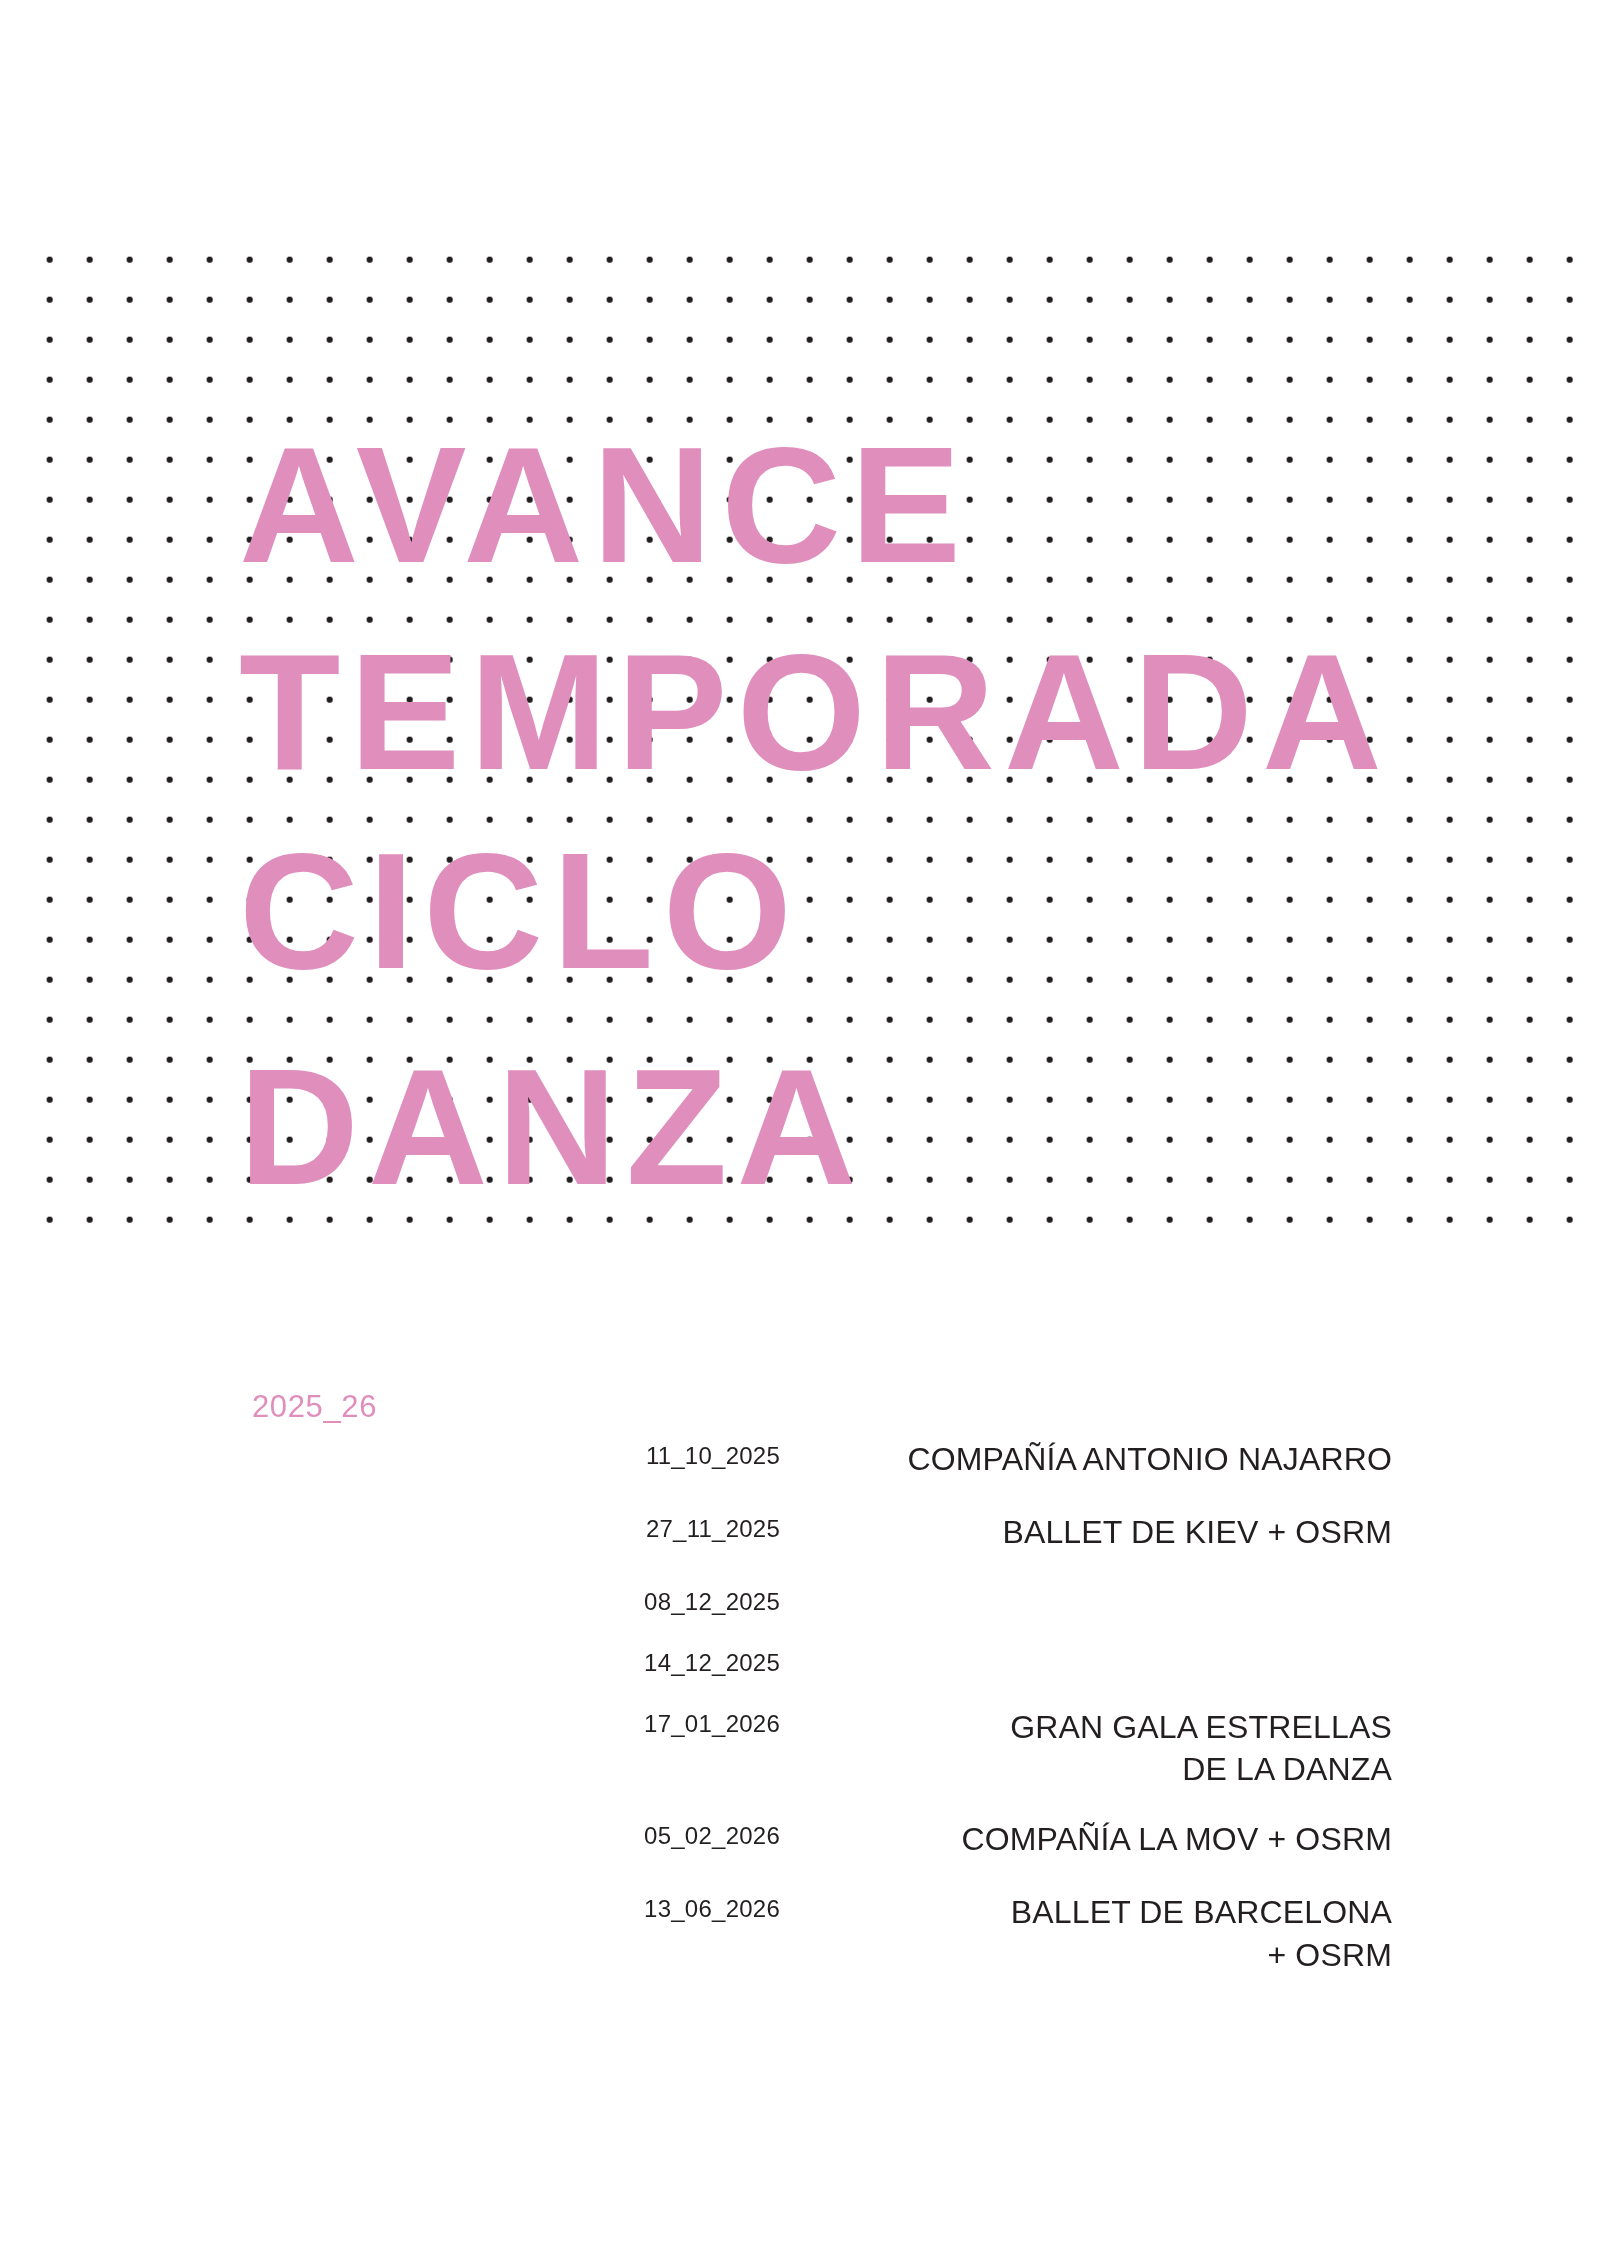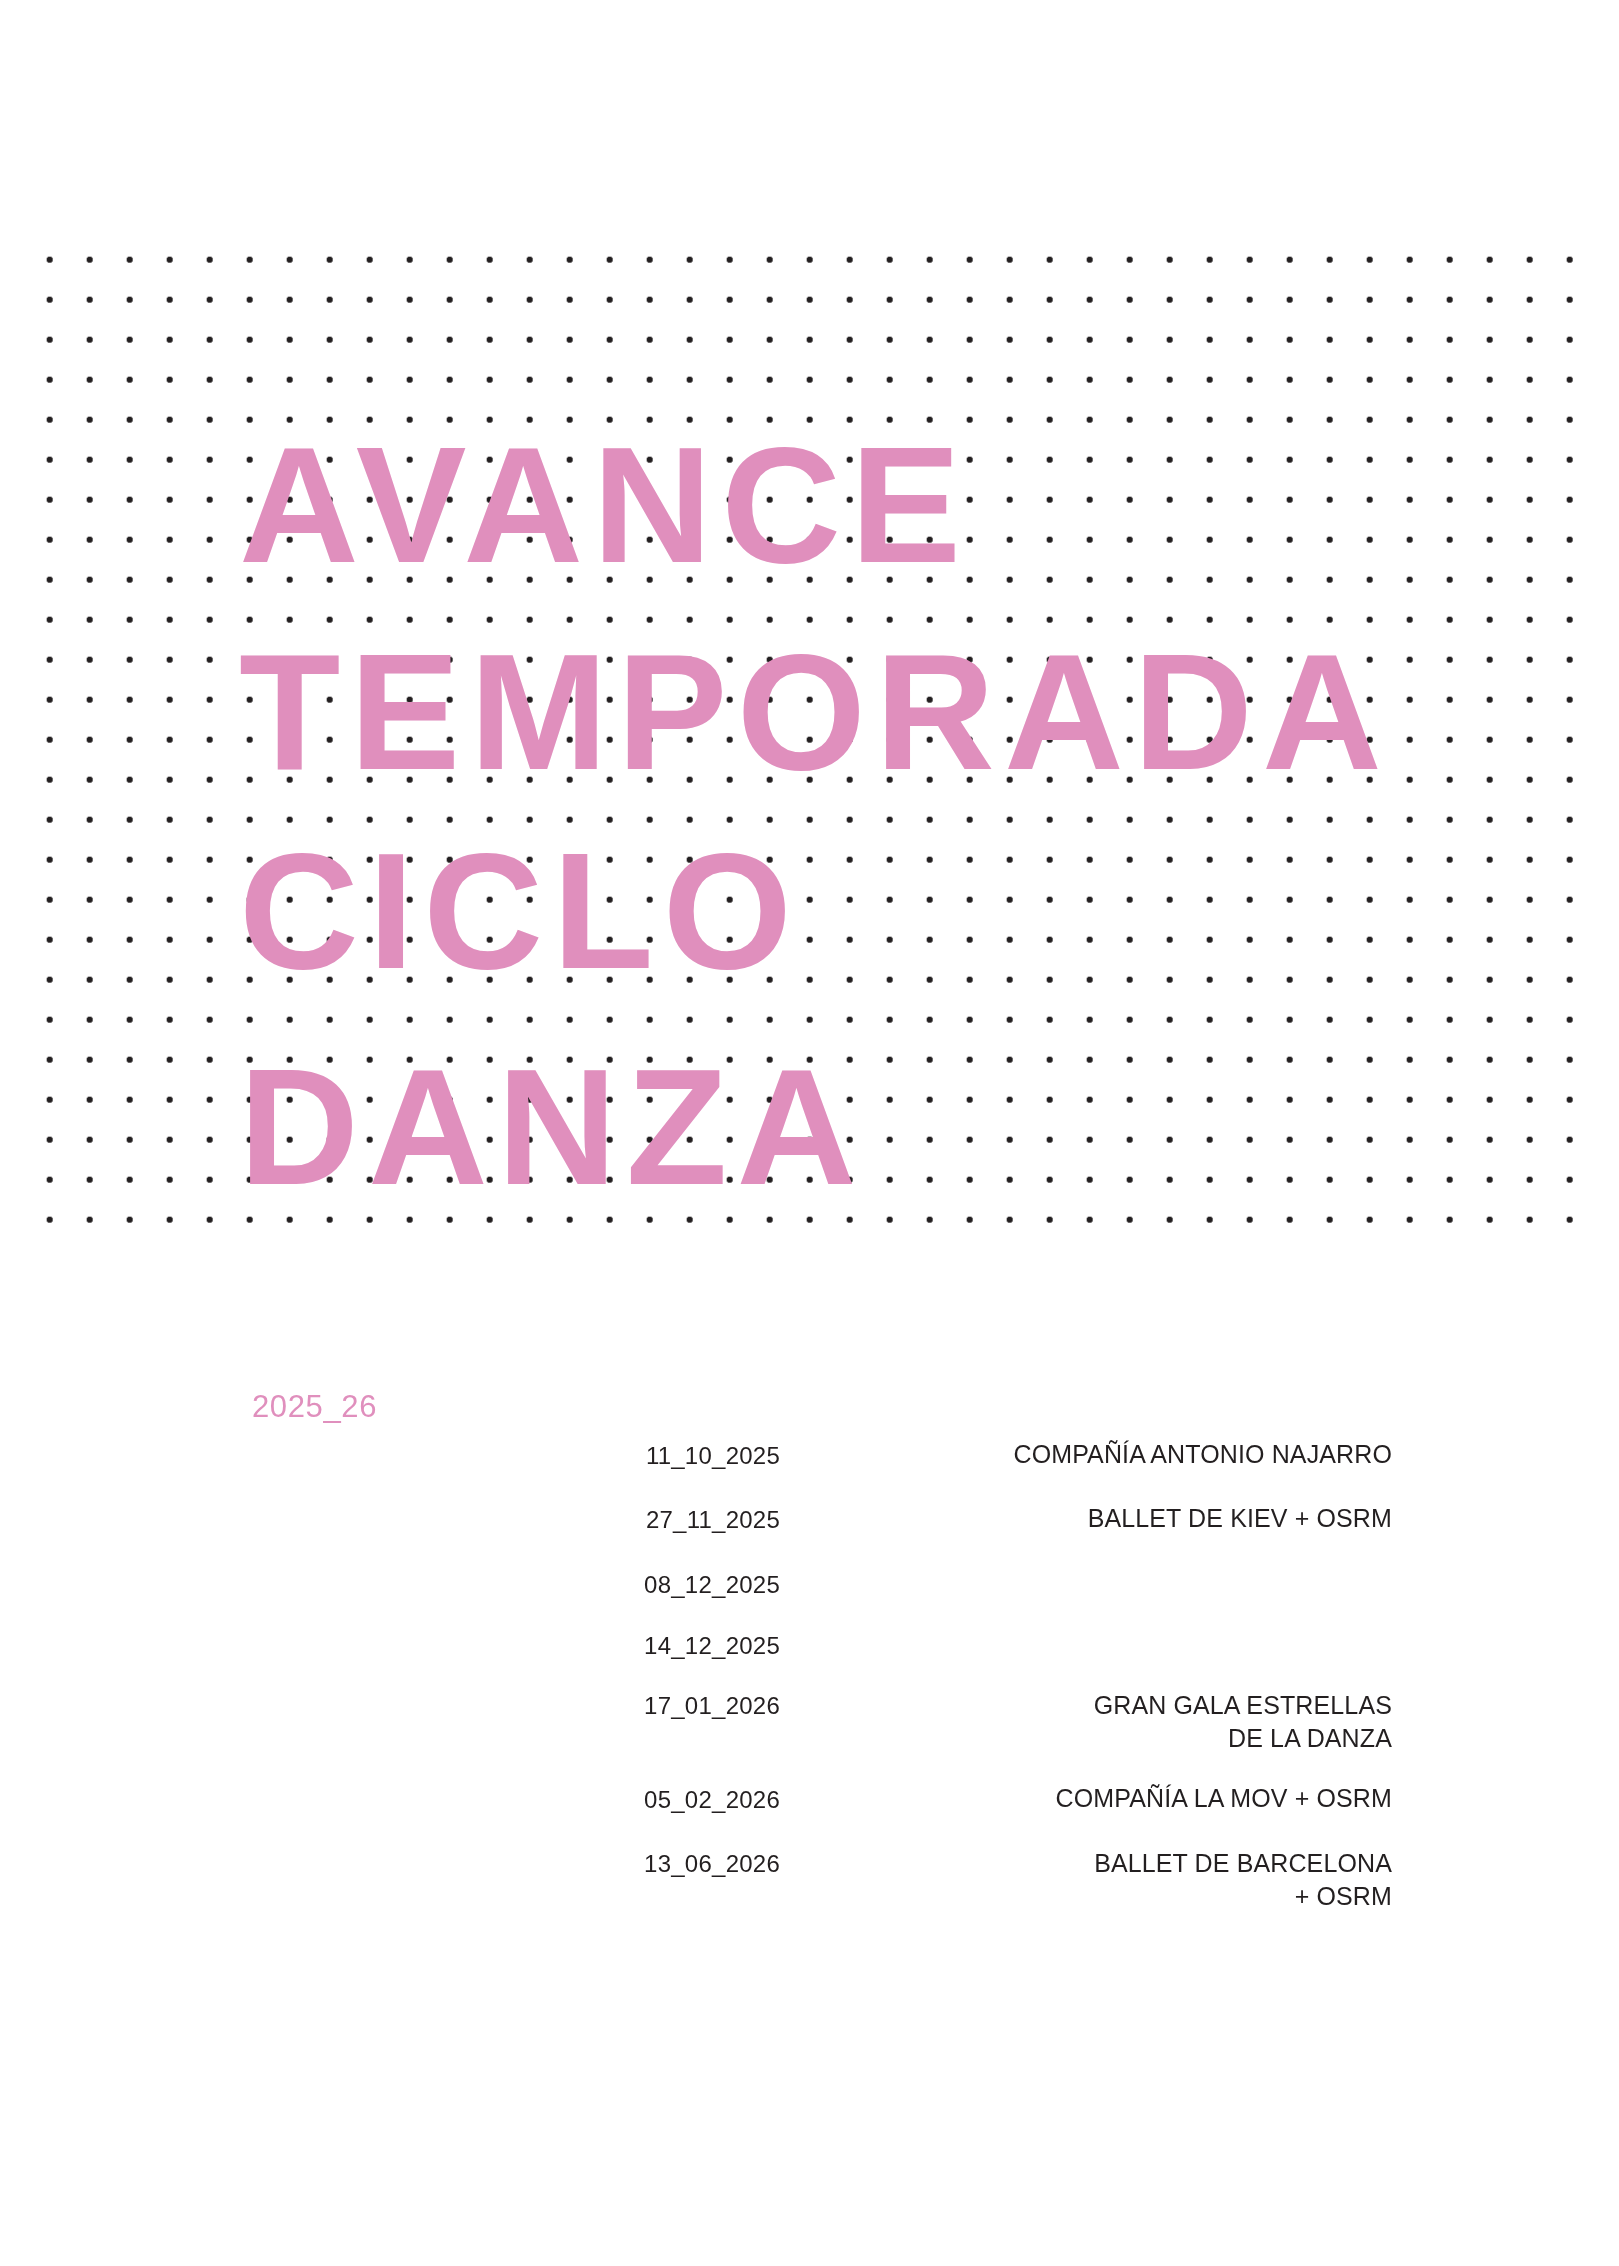--- a/index.html
+++ b/index.html
@@ -89,21 +89,21 @@
     flex: 0 0 210px;
     font-size: 24px;
     font-weight: 500;
     letter-spacing: 0.01em;
     color: #231f20;
     line-height: 1.32;
     padding-top: 1.8px;
   }
   .row .name {
     flex: 1 1 auto;
-    font-size: 25px;
+    font-size: 32px;
     font-weight: 500;
     letter-spacing: 0.005em;
     color: #231f20;
     line-height: 1.32;
     white-space: pre-line;
   }
   .row.two-line { margin-bottom: 27.4px; }
 </style>
 </head>
 <body>

